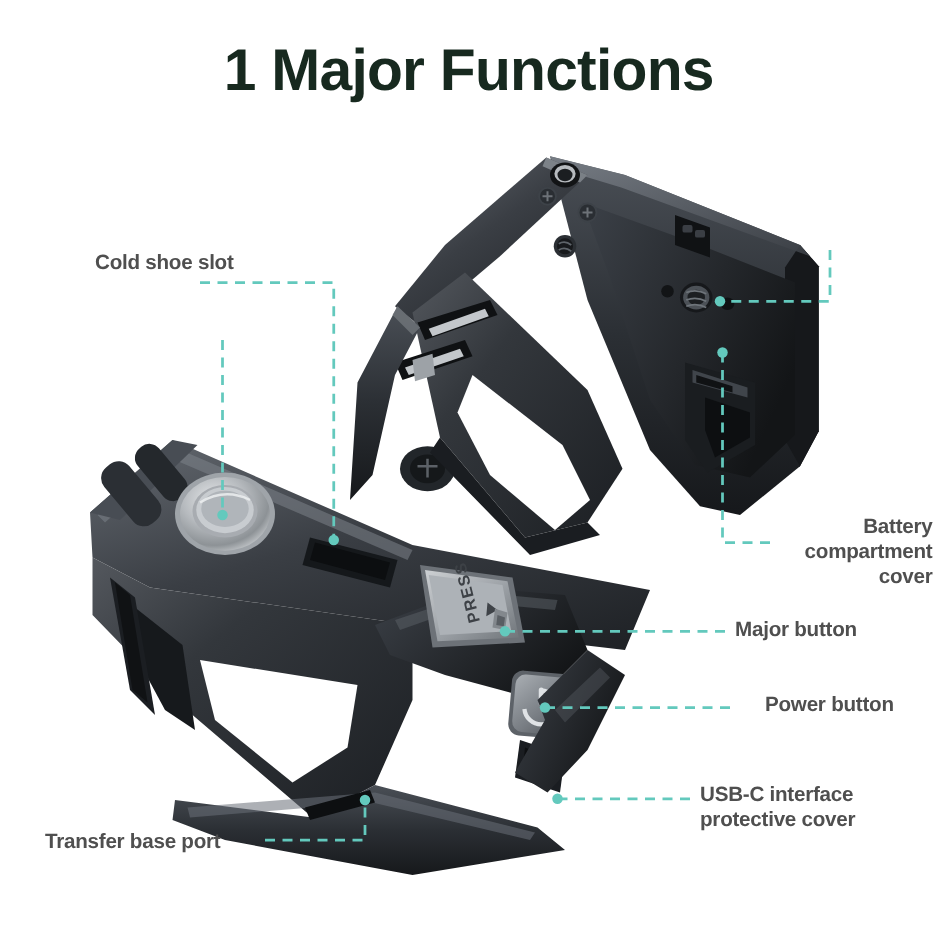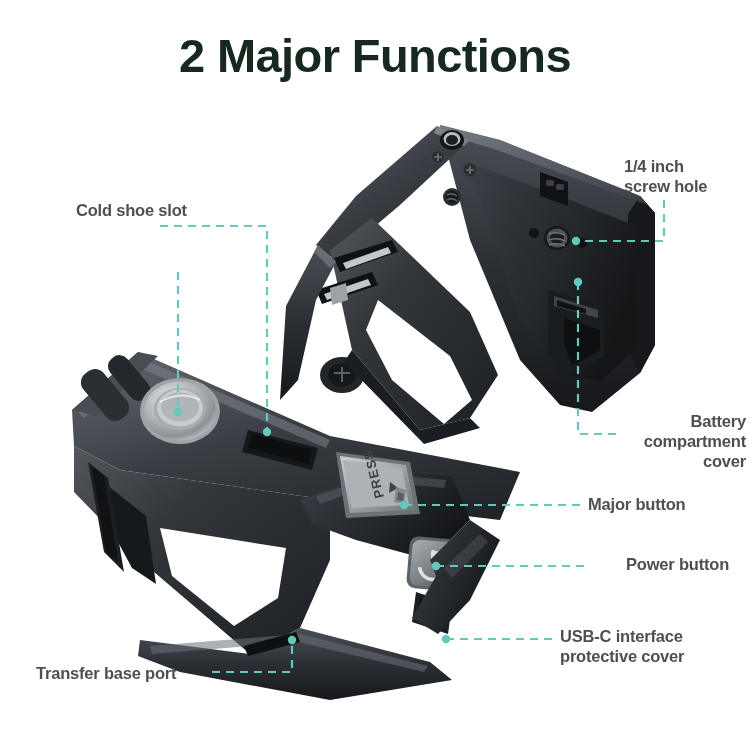--- a/index.html
+++ b/index.html
@@ -37,34 +37,34 @@
     font-family:"Liberation Sans", sans-serif;
   }
   .label.right{text-align:right;}
   .label.left{text-align:left;}
 
   .lbl-cold-shoe      {left:76px; top:200px;}
   .lbl-shooting       {left:32px; top:255px;}
   .lbl-quarter        {left:624px;top:156px;}
   .lbl-battery        {left:620px;top:411px; text-align:right; width:126px;}
   .lbl-switch         {left:588px;top:494px;}
-  .lbl-power          {left:626px;top:554px;}
+  .lbl-power          {left:612px;top:554px;}
   .lbl-usbc           {left:560px;top:626px;}
   .lbl-transfer       {left:36px; top:663px;}
 
   
   svg.layer{position:absolute;left:0;top:0;width:750px;height:750px;}
   svg.leaders{pointer-events:none;}
 </style>
 </head>
 <body>
 
 <div id="infographic">
 
-  <div class="title">2 Major Functions</div>
+  <div class="title">1 Major Functions</div>
 
   <svg class="layer" viewBox="0 0 750 750">
     <defs>
       <linearGradient id="gBodyA" x1="0" y1="0" x2="1" y2="1">
         <stop offset="0" stop-color="#54585e"></stop>
         <stop offset="0.35" stop-color="#33373c"></stop>
         <stop offset="1" stop-color="#1c1f23"></stop>
       </linearGradient>
       <linearGradient id="gBodyB" x1="0" y1="0" x2="0" y2="1">
         <stop offset="0" stop-color="#4a4f56"></stop>
@@ -270,22 +270,20 @@
       <circle cx="404" cy="505" r="4.2"></circle>
       <circle cx="436" cy="566" r="4.2"></circle>
       <circle cx="446" cy="639" r="4.2"></circle>
       <circle cx="292" cy="640" r="4.2"></circle>
     </g>
   </svg>
 
   <div class="label left lbl-cold-shoe">Cold shoe slot</div>
 
 
-  <div class="label left lbl-quarter">1/4 inch
-screw hole</div>
 
   <div class="label right lbl-battery">Battery
 compartment
 cover</div>
 
   <div class="label left lbl-switch">Major button</div>
 
   <div class="label left lbl-power">Power button</div>
 
   <div class="label left lbl-transfer">Transfer base port</div>

